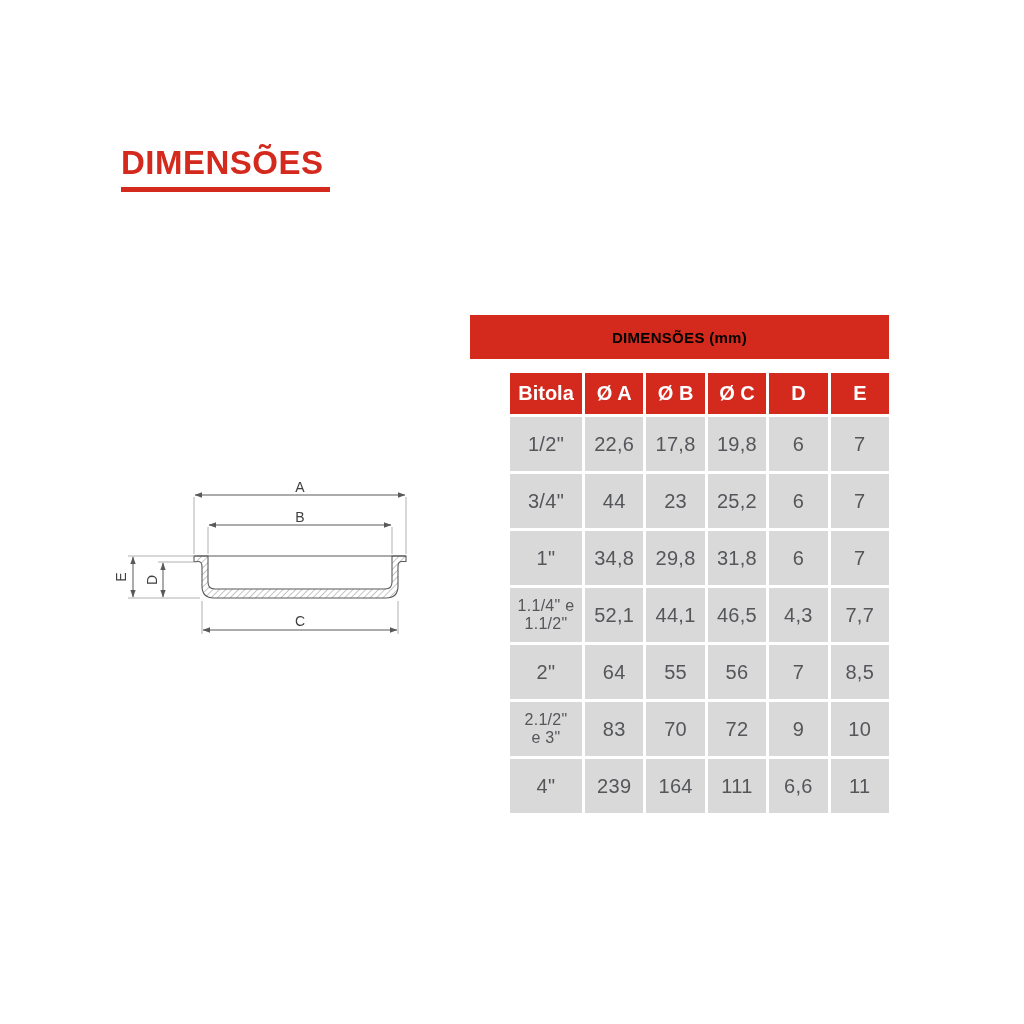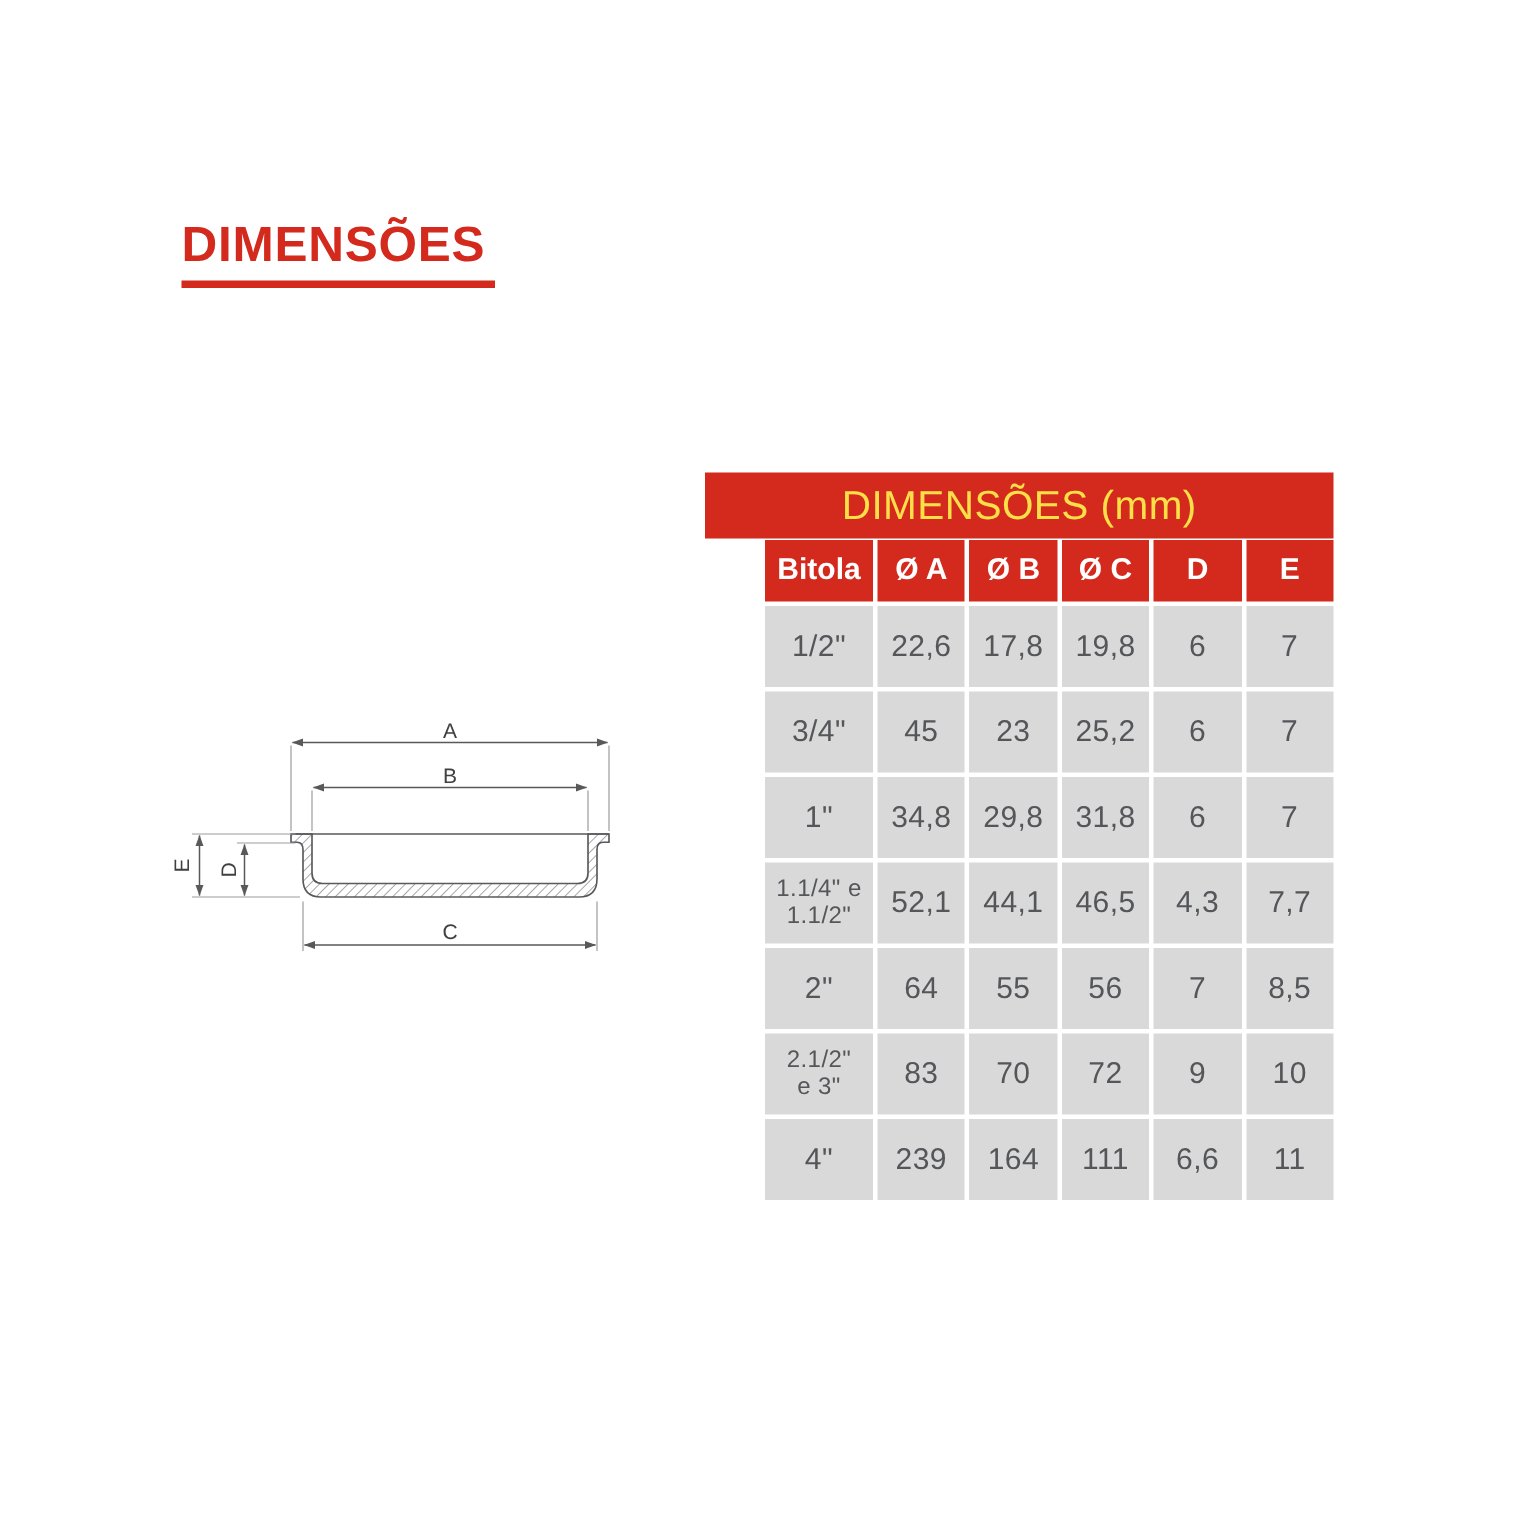--- a/index.html
+++ b/index.html
@@ -48,30 +48,30 @@
   
   .dim-table {
     position: absolute;
     left: 470px;
     top: 315px;
     width: 419px;
   }
   .band {
     height: 44px;
     background: #d4291d;
-    color: #fde047;
-    font-weight: normal;
-    font-size: 27px;
+    color: #000000;
+    font-weight: bold;
+    font-size: 15px;
     display: flex;
     align-items: center;
     justify-content: center;
     letter-spacing: 0.3px;
   }
   .grid {
-    margin-top: 1px;
+    margin-top: 14px;
     display: grid;
     grid-template-columns: 72px repeat(5, 1fr);
     gap: 3px;
     padding-left: 40px;
   }
   .hcell {
     background: #d4291d;
     color: #ffffff;
     height: 41px;
     font-weight: bold;
@@ -160,21 +160,21 @@
       <div class="hcell">E</div>
 
       <div class="cell">1/2"</div>
       <div class="cell">22,6</div>
       <div class="cell">17,8</div>
       <div class="cell">19,8</div>
       <div class="cell">6</div>
       <div class="cell">7</div>
 
       <div class="cell">3/4"</div>
-      <div class="cell">45</div>
+      <div class="cell">44</div>
       <div class="cell">23</div>
       <div class="cell">25,2</div>
       <div class="cell">6</div>
       <div class="cell">7</div>
 
       <div class="cell">1"</div>
       <div class="cell">34,8</div>
       <div class="cell">29,8</div>
       <div class="cell">31,8</div>
       <div class="cell">6</div>

